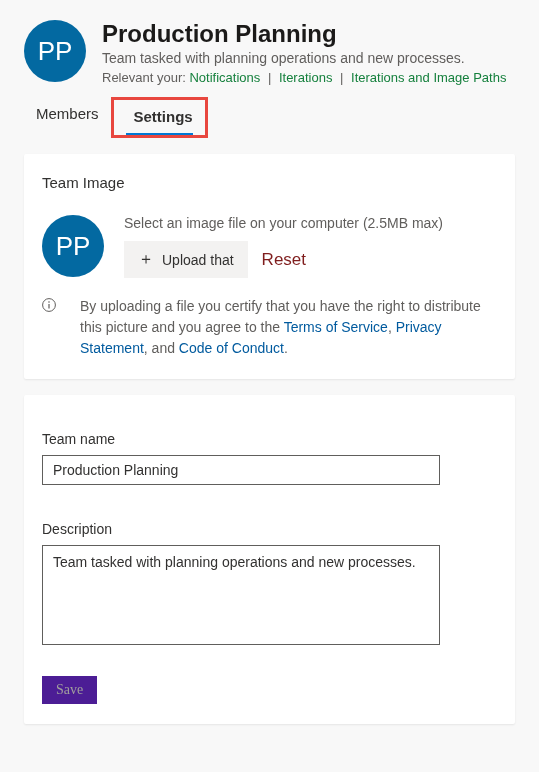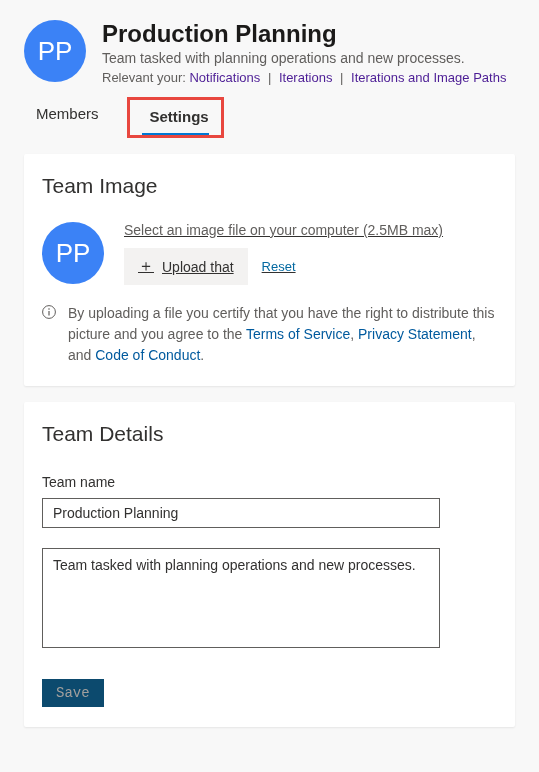--- a/index.html
+++ b/index.html
@@ -16,21 +16,21 @@
     }
     .header {
       display: flex;
       padding: 20px 24px 0 24px;
       gap: 16px;
     }
     .avatar {
       width: 62px;
       height: 62px;
       border-radius: 50%;
-      background: #3b82f6;
+      background: #0369a1;
       display: flex;
       align-items: center;
       justify-content: center;
       color: #fff;
       font-size: 26px;
       font-weight: 400;
       flex-shrink: 0;
     }
     .header-info {
       flex: 1;
@@ -44,31 +44,31 @@
     .subtitle {
       color: #605e5c;
       font-size: 14px;
       margin-bottom: 4px;
     }
     .relevant-links {
       font-size: 13px;
       color: #605e5c;
     }
     .relevant-links a {
-      color: #4c1d95;
+      color: #15803d;
       text-decoration: none;
     }
     .relevant-links .sep {
       color: #605e5c;
       margin: 0 4px;
     }
     .tabs {
       display: flex;
       padding: 12px 24px 0 24px;
-      gap: 16px;
+      gap: 0;
     }
     .tab {
       padding: 8px 12px 10px 12px;
       font-size: 15px;
       color: #323130;
       cursor: pointer;
       position: relative;
     }
     .tab.active {
       font-weight: 600;
@@ -91,34 +91,33 @@
       padding: 16px 24px;
     }
     .card {
       background: #fff;
       border-radius: 2px;
       box-shadow: 0 1px 2px rgba(0,0,0,0.08);
       padding: 20px 18px;
       margin-bottom: 16px;
     }
     .section-title {
-      font-size: 21px;
+      font-size: 15px;
       font-weight: 400;
       color: #323130;
       margin-bottom: 24px;
     }
     .image-row {
       display: flex;
       gap: 20px;
       margin-bottom: 18px;
       align-items: flex-start;
     }
     .image-col {
       flex: 1;
-      text-decoration: underline;
     }
     .hint {
       color: #605e5c;
       font-size: 14px;
       margin-bottom: 10px;
     }
     .btn-row {
       display: flex;
       align-items: center;
       gap: 14px;
@@ -133,27 +132,27 @@
       font-size: 14px;
       color: #323130;
       cursor: pointer;
       font-family: inherit;
     }
     .plus-icon {
       font-size: 16px;
       font-weight: 300;
     }
     .link-btn {
-      color: #0369a1;
-      font-size: 13px;
+      color: #7f1d1d;
+      font-size: 17px;
       cursor: pointer;
     }
     .disclaimer-row {
       display: flex;
-      gap: 12px;
+      gap: 24px;
       align-items: flex-start;
       color: #605e5c;
       font-size: 14px;
       line-height: 1.5;
     }
     .info-icon {
       flex-shrink: 0;
       margin-top: 2px;
     }
     .disclaimer-row a {
@@ -182,27 +181,27 @@
       height: 100px;
       padding: 8px 10px;
       border: 1px solid #605e5c;
       font-family: inherit;
       font-size: 14px;
       color: #323130;
       resize: none;
       margin-bottom: 28px;
     }
     .save-btn {
-      background: #0c4a6e;
+      background: #4c1d95;
       border: none;
       padding: 6px 14px;
       font-size: 14px;
       color: #a19f9d;
       cursor: not-allowed;
-      font-family: Liberation Mono, monospace;
+      font-family: Liberation Serif, serif;
       text-align: right;
     }
     .card-details .section-title {
       margin-bottom: 28px;
     }
   </style>
 </head>
 <body>
 
 <div class="header">
@@ -255,22 +254,22 @@
         <circle cx="7" cy="4" r="0.8" fill="#605e5c"></circle>
         <rect x="6.4" y="6" width="1.2" height="4.5" fill="#605e5c"></rect>
       </svg>
       <div>
         <span>By uploading a file you certify that you have the right to distribute this picture and you agree to the </span><a href="#">Terms of Service</a><span>, </span><a href="#">Privacy Statement</a><span>, and </span><a href="#">Code of Conduct</a><span>.</span>
       </div>
     </div>
   </div>
 
   <div class="card card-details">
-    <div class="section-title">Team Details</div>
     <div class="field-label">Team name</div>
     <input type="text" class="text-input" value="Production Planning" style="">
+    <div class="field-label">Description</div>
     <textarea class="textarea" style="">Team tasked with planning operations and new processes.</textarea>
     <div>
       <button class="save-btn">Save</button>
     </div>
   </div>
 
 </div>
 
 </body></html>

